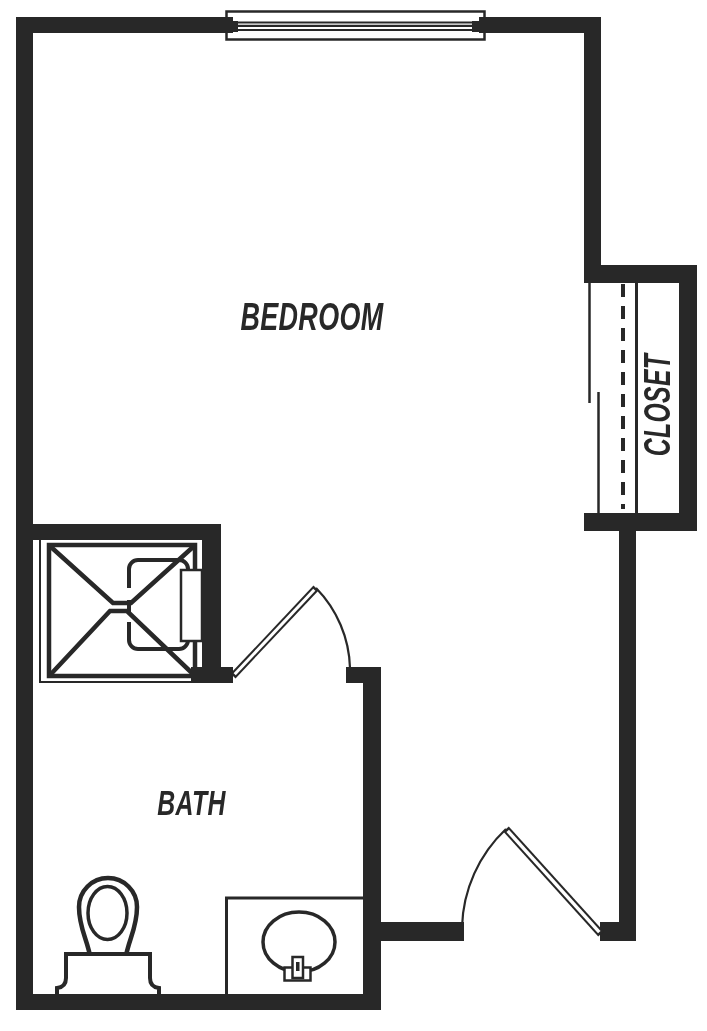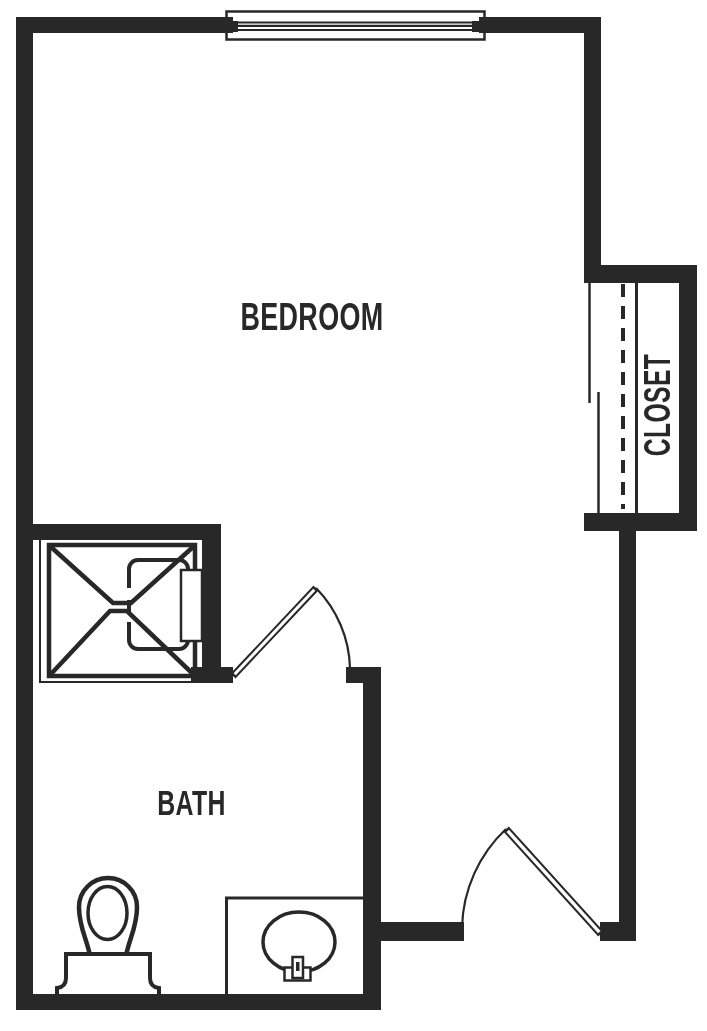--- a/index.html
+++ b/index.html
@@ -1,16 +1,16 @@
 <!DOCTYPE html>
 <html><head>
 <meta charset="utf-8">
 <style>
   html,body{margin:0;padding:0;background:#ffffff;}
-  #plan-wrap{position:relative;width:707px;height:1031px;background:#ffffff;overflow:hidden;}
+  #plan-wrap{position:relative;width:707px;height:1031px;background:#ffffff;overflow:hidden;font-style:italic;}
   svg{display:block;}
   text{font-family:"Liberation Sans",sans-serif;font-weight:bold;fill:#282828;letter-spacing:.5px;}
 </style>
 </head>
 <body>
 
 <div id="plan-wrap">
 <svg width="707" height="1031" viewBox="0 0 707 1031" xmlns="http://www.w3.org/2000/svg">
 
   <g stroke="#282828" fill="none">

